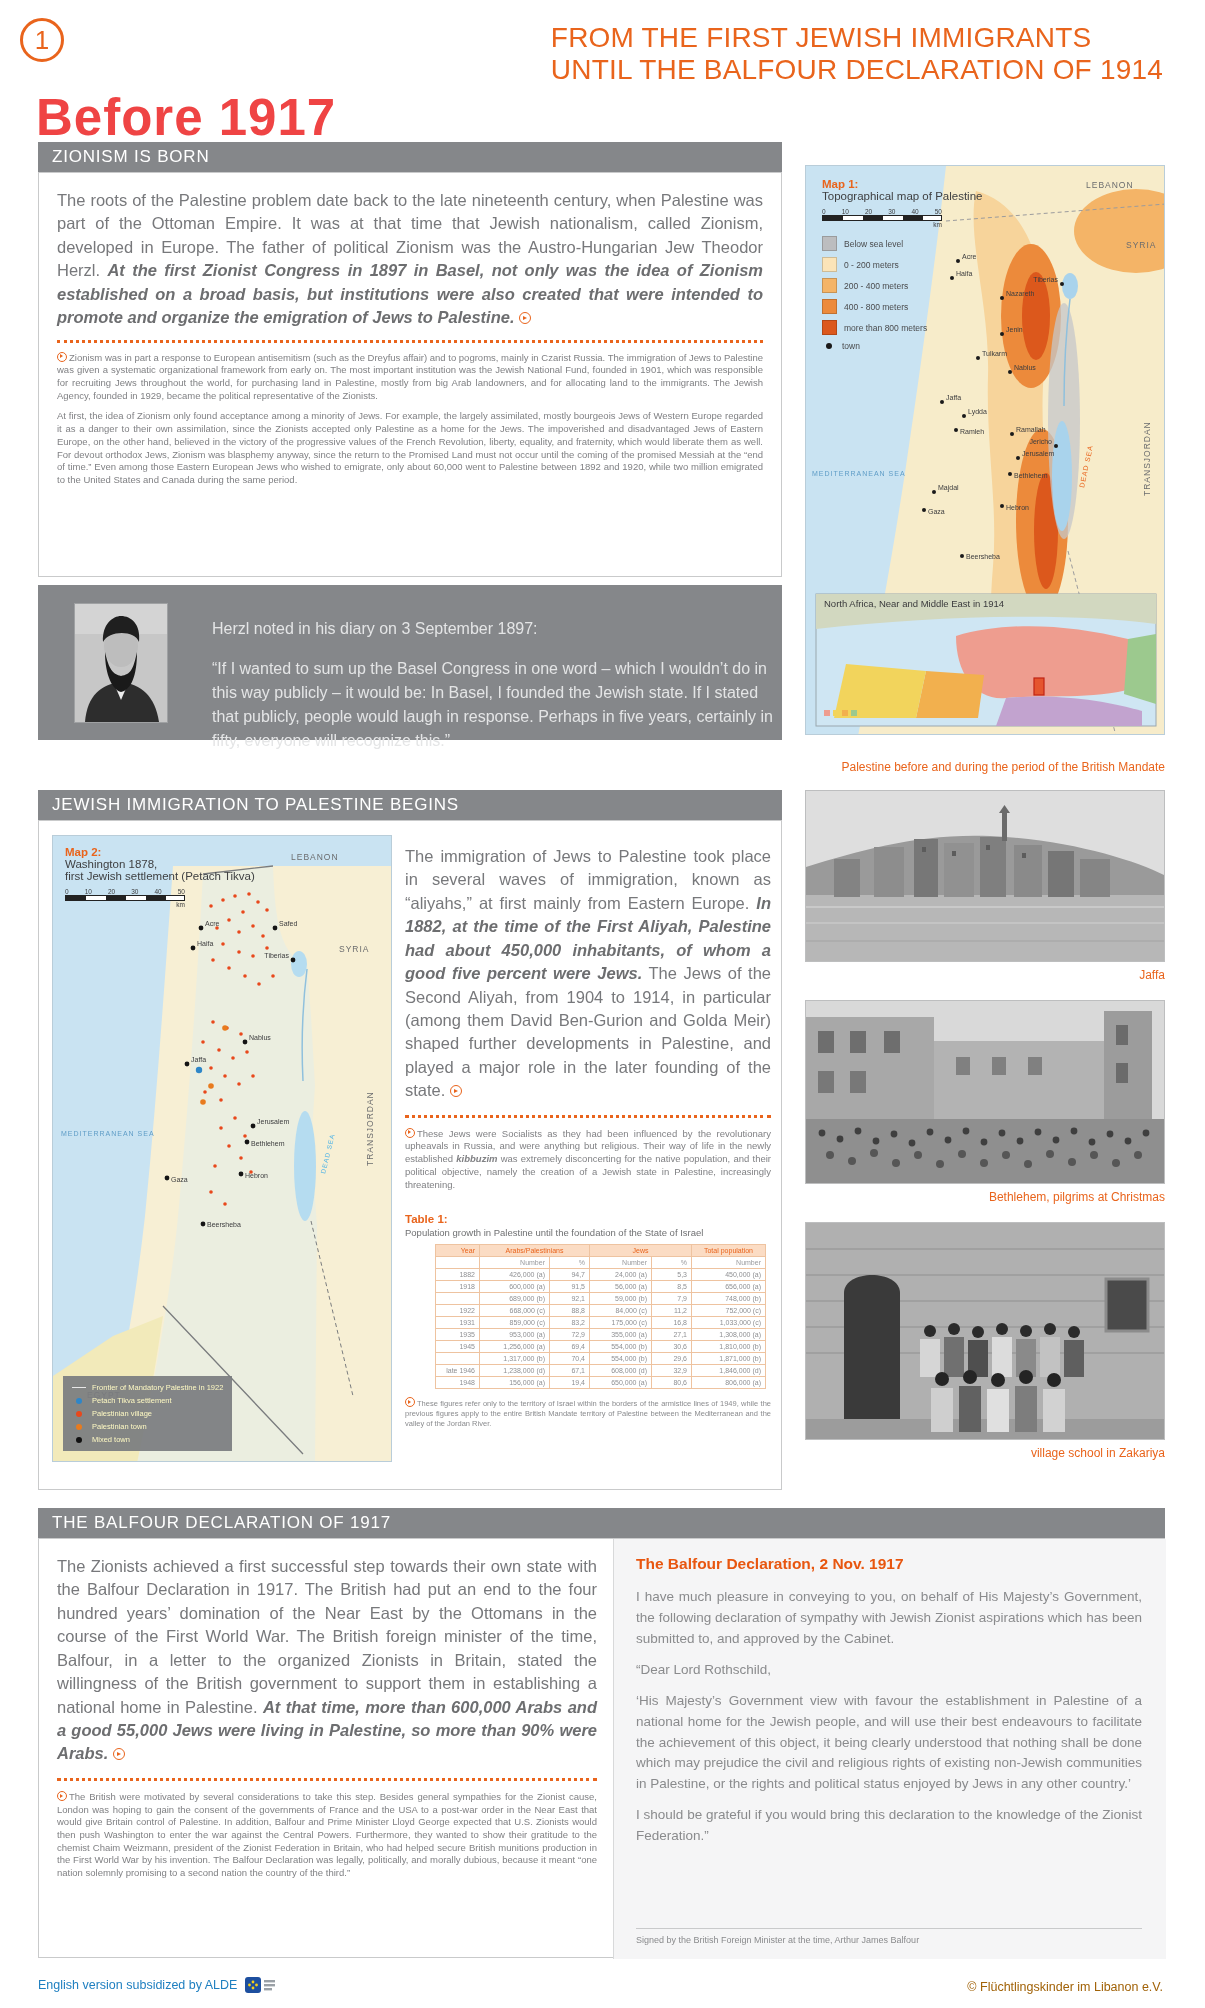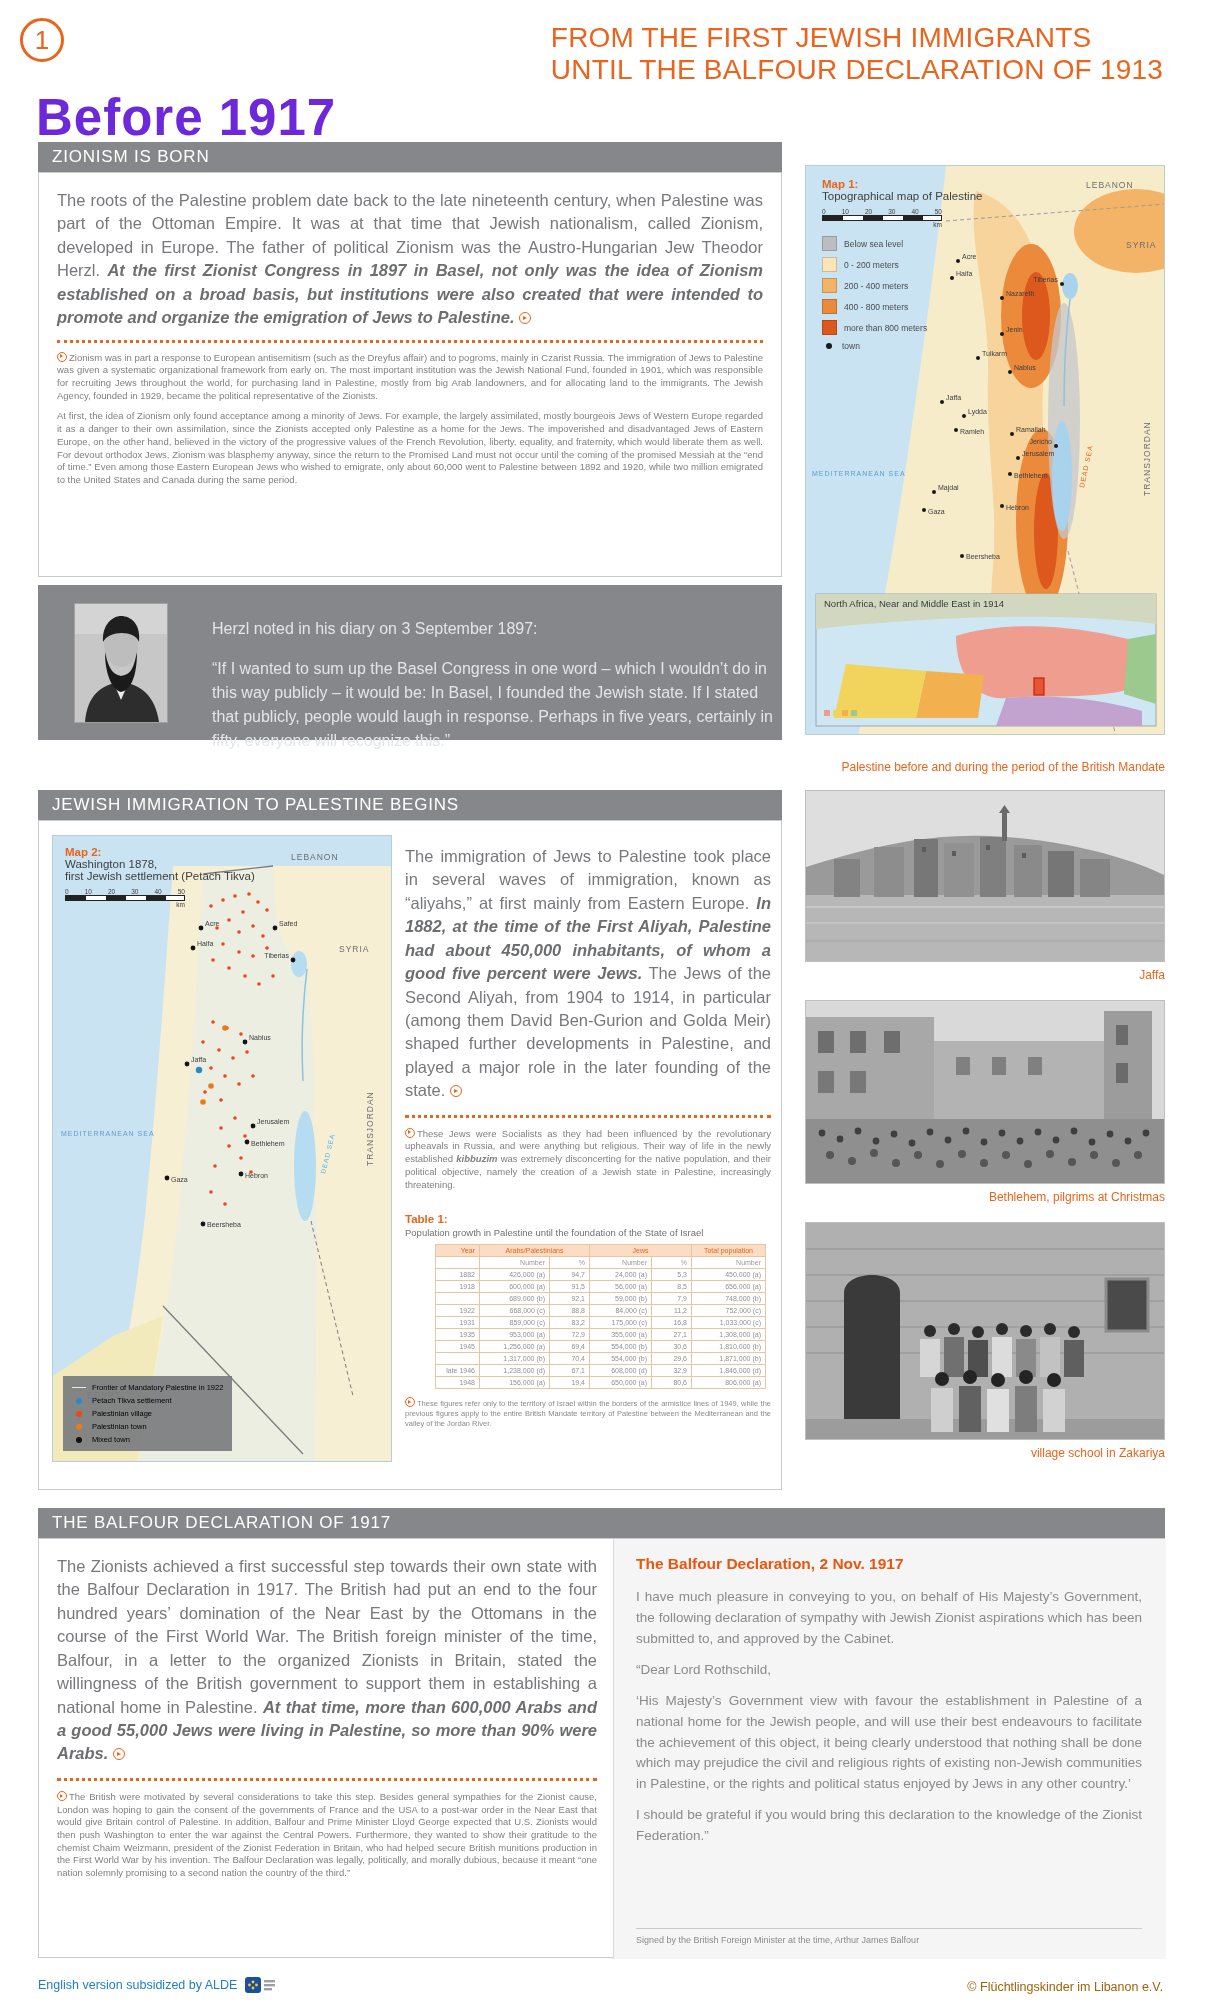--- a/index.html
+++ b/index.html
@@ -2,21 +2,21 @@
 <html><head>
 <meta charset="utf-8">
 <style>
   html,body{margin:0;padding:0;background:#ffffff;font-family:"Liberation Sans",sans-serif;}
   #page{position:relative;width:1205px;height:2008px;background:#fff;overflow:hidden;}
 
   
   .badge{position:absolute;left:20px;top:18px;width:38px;height:38px;border:3px solid #e9641c;border-radius:50%;
          color:#e9641c;font-size:26px;font-weight:500;display:flex;align-items:center;justify-content:center;}
   .toptitle{position:absolute;right:42px;top:22px;text-align:left;color:#e9641c;font-size:28px;line-height:1.14;font-weight:400;letter-spacing:.2px;}
-  .bigheading{position:absolute;left:36px;top:88px;font-size:51px;font-weight:800;color:#6d28d9;letter-spacing:1px;}
+  .bigheading{position:absolute;left:36px;top:88px;font-size:51px;font-weight:800;color:#ef4444;letter-spacing:1px;}
 
   
   .secbar{position:absolute;background:#85878a;color:#fff;font-size:17px;letter-spacing:.8px;
           display:flex;align-items:center;padding-left:14px;height:30px;box-sizing:border-box;}
   .whitebox{position:absolute;background:#fff;border:1px solid #c9cacb;box-sizing:border-box;}
   .body-txt{color:#77787b;font-size:16.5px;line-height:1.42;text-align:justify;margin:0;}
   .body-txt em{color:#6d6e70;font-weight:bold;font-style:italic;}
   .note-txt{color:#808184;font-size:9.5px;line-height:1.34;text-align:justify;margin:0;}
   .note-txt b{font-style:italic;}
   .dotsep{border-top:3px dotted #e9641c;height:0;}
@@ -44,21 +44,21 @@
   .scalebar .nums{display:flex;justify-content:space-between;font-size:6.5px;color:#3c3c3e;}
   .scalebar .bar{height:4px;border:1px solid #222;background:repeating-linear-gradient(90deg,#222 0 20px,#fff 20px 40px);}
   .scalebar .km{font-size:6.5px;color:#3c3c3e;text-align:right;}
   .orange-cap{position:absolute;color:#e9641c;font-size:12px;text-align:right;}
 
   .tlabel{font-size:7px;fill:#3c3c3e;font-family:"Liberation Sans",sans-serif;}
   .rlabel{font-size:8.5px;fill:#6b6c6e;letter-spacing:1px;font-family:"Liberation Sans",sans-serif;}
   .sealabel{font-size:7px;fill:#5f9dc7;letter-spacing:1px;font-family:"Liberation Sans",sans-serif;}
 
   
-  .m2legend{position:absolute;left:10px;bottom:10px;background:rgba(122,124,127,.92);padding:7px 9px;color:#000000;}
+  .m2legend{position:absolute;left:10px;bottom:10px;background:rgba(122,124,127,.92);padding:7px 9px;color:#fef9c3;}
   .m2legend .row{display:flex;align-items:center;margin-top:4px;font-size:7.5px;}
   .m2legend .row:first-child{margin-top:0;}
   .m2legend .sym{width:14px;display:flex;justify-content:center;margin-right:6px;}
   .lnsym{width:14px;height:0;border-top:1.5px solid #e8e8e8;}
   .dsym{width:6px;height:6px;border-radius:50%;}
   .d-blue{background:#2e86c8}.d-red{background:#e8481c}.d-orange{background:#e87b1e}.d-black{background:#111}
 
   
   .tbl-label{color:#e9641c;font-size:11.5px;font-weight:bold;margin:14px 0 2px 0;}
   .tbl-cap{color:#6f7072;font-size:9.5px;margin:0 0 6px 0;}
@@ -82,21 +82,21 @@
   .foot-right{position:absolute;right:42px;bottom:14px;color:#a16207;font-size:12.5px;}
 </style>
 </head>
 <body>
 
 <div id="page">
 
   <div class="badge">1</div>
   <div class="toptitle">
     <div>FROM THE FIRST JEWISH IMMIGRANTS</div>
-    <div>UNTIL THE BALFOUR DECLARATION OF 1913</div>
+    <div>UNTIL THE BALFOUR DECLARATION OF 1914</div>
   </div>
   <div class="bigheading">Before 1917</div>
 
   <div class="secbar" style="left:38px;top:142px;width:744px;">ZIONISM IS BORN</div>
   <div class="whitebox" style="left:38px;top:172px;width:744px;height:405px;">
     <div style="padding:16px 18px 0 18px;">
       <p class="body-txt"><span>The roots of the Palestine problem date back to the late nineteenth century, when Palestine was part of the Ottoman Empire. It was at that time that Jewish nationalism, called Zionism, developed in Europe. The father of political Zionism was the Austro-Hungarian Jew Theodor Herzl. </span><em>At the first Zionist Congress in 1897 in Basel, not only was the idea of Zionism established on a broad basis, but institutions were also created that were intended to promote and organize the emigration of Jews to Palestine. </em><span class="play"></span></p>
       <div class="dotsep" style="margin:10px 0 9px 0;"></div>
       <p class="note-txt"><span class="playsm"></span><span>Zionism was in part a response to European antisemitism (such as the Dreyfus affair) and to pogroms, mainly in Czarist Russia. The immigration of Jews to Palestine was given a systematic organizational framework from early on. The most important institution was the Jewish National Fund, founded in 1901, which was responsible for recruiting Jews throughout the world, for purchasing land in Palestine, mostly from big Arab landowners, and for allocating land to the immigrants. The Jewish Agency, founded in 1929, became the political representative of the Zionists.</span></p>
       <p class="note-txt" style="margin-top:8px;"><span>At first, the idea of Zionism only found acceptance among a minority of Jews. For example, the largely assimilated, mostly bourgeois Jews of Western Europe regarded it as a danger to their own assimilation, since the Zionists accepted only Palestine as a home for the Jews. The impoverished and disadvantaged Jews of Eastern Europe, on the other hand, believed in the victory of the progressive values of the French Revolution, liberty, equality, and fraternity, which would liberate them as well. For devout orthodox Jews, Zionism was blasphemy anyway, since the return to the Promised Land must not occur until the coming of the promised Messiah at the “end of time.” Even among those Eastern European Jews who wished to emigrate, only about 60,000 went to Palestine between 1892 and 1920, while two million emigrated to the United States and Canada during the same period.</span></p>

